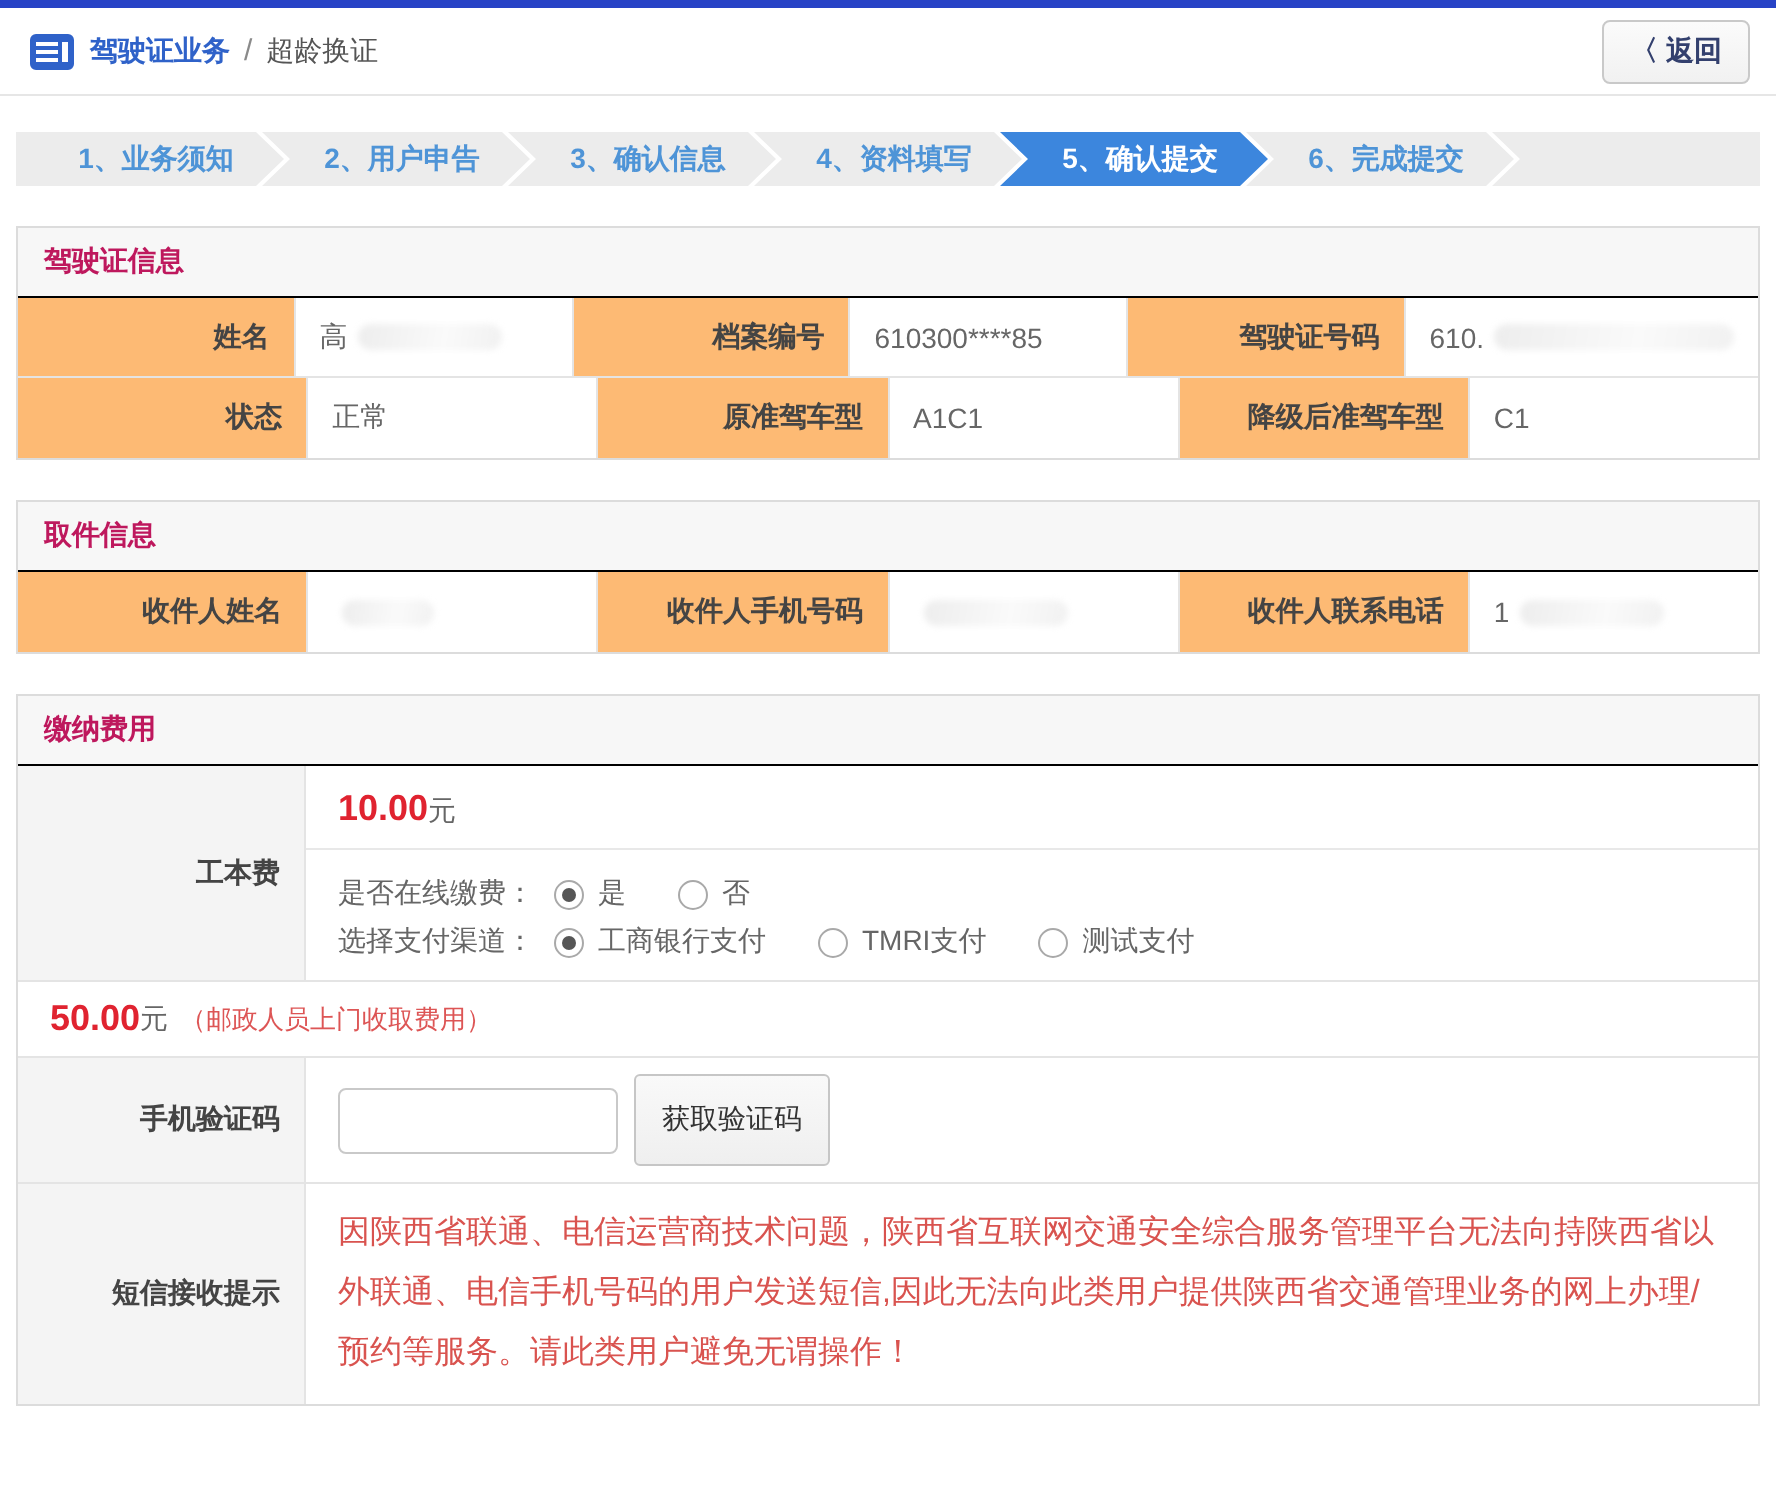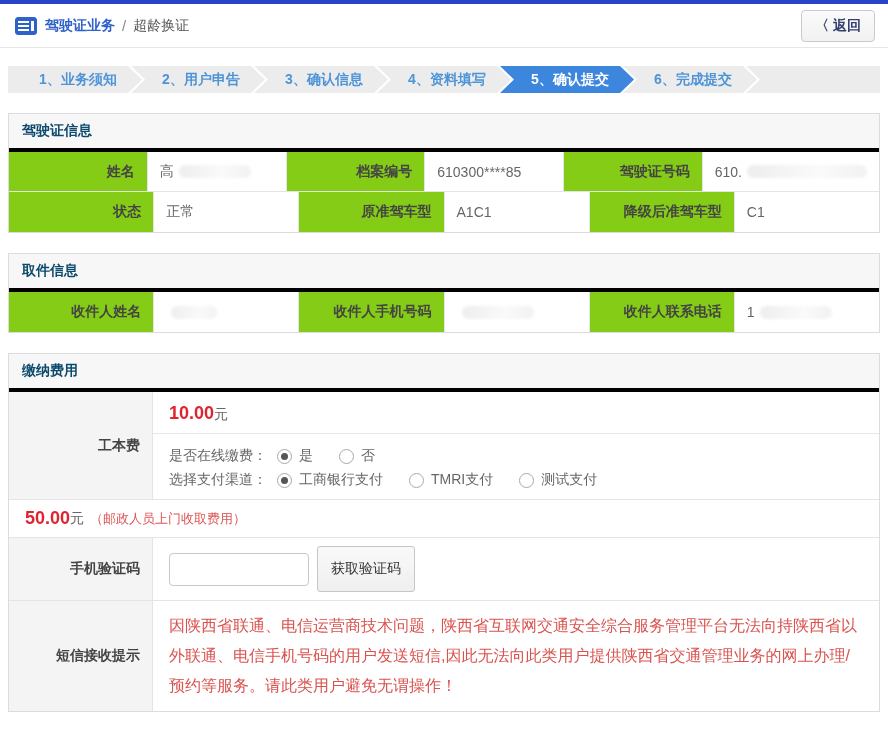--- a/index.html
+++ b/index.html
@@ -20,27 +20,27 @@
   .steps { margin: 18px 8px 0; display: flex; height: 27px; }
   .step { flex: 0 0 134px; width: 134px; margin-left: -11px; background: #ececec; display: flex; align-items: center; justify-content: center;
     color: #4e94d7; font-weight: bold; font-size: 14px; cursor: pointer; padding-left: 6px;
     clip-path: polygon(0 0, calc(100% - 14px) 0, 100% 50%, calc(100% - 14px) 100%, 0 100%, 14px 50%); }
   .step.first { margin-left: 0; clip-path: polygon(0 0, calc(100% - 14px) 0, 100% 50%, calc(100% - 14px) 100%, 0 100%); }
   .step.active { background: #3c86dd; color: #fff; }
   .step-filler { flex: 1; margin-left: -11px; background: #ececec;
     clip-path: polygon(0 0, 100% 0, 100% 100%, 0 100%, 14px 50%); }
 
   .section { margin: 20px 8px 0; border: 1px solid #dcdcdc; }
-  .section-title { background: #f7f7f7; border-bottom: 4px solid #000000; padding: 8px 13px; font-weight: bold; color: #0c4a6e; font-size: 14px; }
+  .section-title { background: #f7f7f7; border-bottom: 1px solid #000000; padding: 8px 13px; font-weight: bold; color: #be185d; font-size: 14px; }
 
   .grid-row { display: flex; border-bottom: 1px solid #e4e4e4; min-height: 40px; }
   .grid-row:last-child { border-bottom: none; }
   .cell { display: flex; align-items: center; border-right: 1px solid #e4e4e4; padding: 4px 12px; }
   .cell:last-child { border-right: none; }
-  .cell-label { flex: 1 1 0; background: #84cc16; justify-content: flex-end; text-align: right; color: #444; font-weight: bold; }
+  .cell-label { flex: 1 1 0; background: #fdba74; justify-content: flex-end; text-align: right; color: #444; font-weight: bold; }
   .cell-value { flex: 1 1 0; background: #fff; color: #666; }
   .cell-value.wide { flex: 3 3 0; }
 
   .smudge { display: inline-block; height: 13px; border-radius: 7px; margin-left: 5px; vertical-align: middle;
     background: linear-gradient(100deg,#ededed,#fafafa 60%,#f1f1f1); filter: blur(1.5px); }
   .s-sm { width: 46px; } .s-md { width: 72px; } .s-lg { width: 120px; } .s-xl { width: 160px; }
 
   .fee-row { display: flex; border-bottom: 1px solid #e4e4e4; }
   .fee-row:last-child { border-bottom: none; }
   .fee-label { flex: 0 0 16.55%; background: #f4f4f4; border-right: 1px solid #e4e4e4; display: flex; align-items: center;

